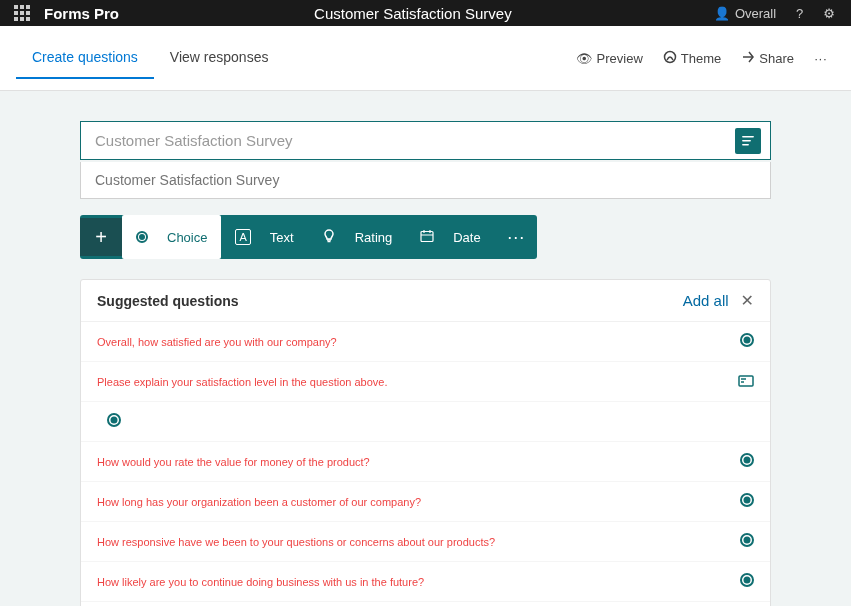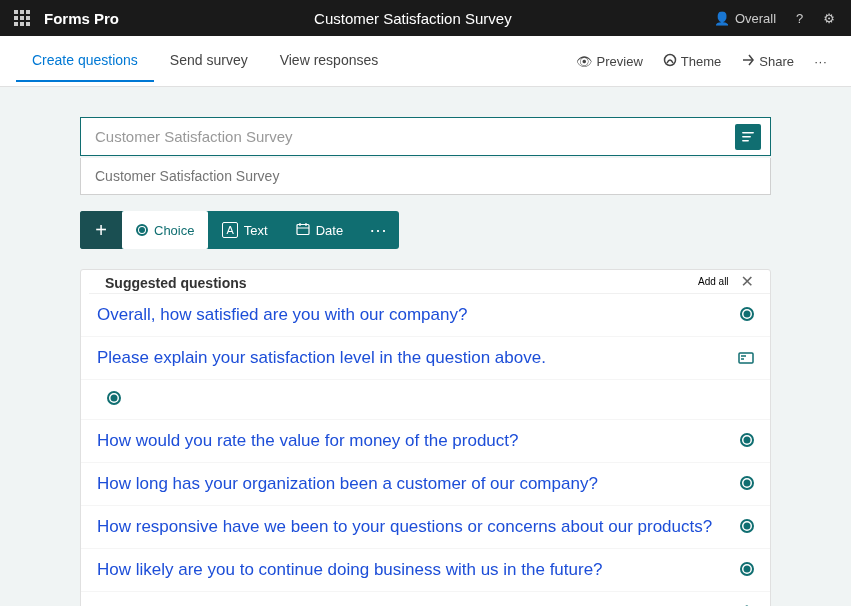--- a/index.html
+++ b/index.html
@@ -1,33 +1,33 @@
 <!DOCTYPE html>
 <html><head>
   <meta charset="utf-8">
   <style>
     * { box-sizing: border-box; margin: 0; padding: 0; }
     body { font-family: 'Segoe UI', Arial, sans-serif; font-size: 14px; background: #f3f2f1; }
 
     
     .topbar {
-      display: flex; align-items: center; background: #1a1a1a; height: 36px;
+      display: flex; align-items: center; background: #1a1a1a; height: 26px;
       padding: 0 8px; justify-content: space-between;
     }
     .topbar-left { display: flex; align-items: center; gap: 8px; }
     .app-grid-icon { display: flex; align-items: center; justify-content: center; width: 28px; height: 28px; cursor: pointer; }
     .app-grid-icon svg { width: 16px; height: 16px; fill: #ccc; }
     .app-title { color: white; font-size: 15px; font-weight: 600; }
     .topbar-center { color: white; font-size: 15px; font-weight: 500; flex: 1; text-align: center; }
     .topbar-right { display: flex; align-items: center; gap: 4px; }
     .topbar-btn { display: flex; align-items: center; gap: 4px; color: #ccc; background: none; border: none; cursor: pointer; font-size: 13px; padding: 4px 8px; }
 
     
     .tabbar {
-      background: white; display: flex; align-items: center; padding: 4px 16px;
+      background: white; display: flex; align-items: center; padding: 11px 16px;
       border-bottom: 1px solid #e0e0e0; justify-content: space-between;
     }
     .tabs { display: flex; align-items: center; }
     .tab {
       padding: 12px 16px; cursor: pointer; font-size: 14px; color: #444;
       border-bottom: 2px solid transparent; white-space: nowrap;
     }
     .tab.active { color: #0078d4; border-bottom: 2px solid #0078d4; font-weight: 500; }
     .tabbar-actions { display: flex; align-items: center; gap: 4px; }
     .action-btn {
@@ -63,52 +63,52 @@
       background: #106e71; display: flex; align-items: center;
       padding: 0; border-radius: 3px; width: fit-content; margin-bottom: 20px; overflow: hidden;
     }
     .add-btn {
       background: #1a4f52; color: white; border: none; cursor: pointer;
       width: 42px; height: 38px; font-size: 20px; display: flex; align-items: center;
       justify-content: center; font-weight: 300;
     }
     .q-type-btn {
       background: none; border: none; cursor: pointer; color: white;
-      padding: 0 14px; height: 38px; display: flex; align-items: center; gap: 6px;
+      padding: 0 14px; height: 44px; display: flex; align-items: center; gap: 19px;
       font-size: 13px; white-space: nowrap;
     }
     .q-type-btn.active { background: white; color: #106e71; border-radius: 2px; }
     .more-btn {
       background: none; border: none; cursor: pointer; color: white;
       padding: 0 12px; height: 38px; font-size: 18px; display: flex; align-items: center;
     }
 
     
     .suggested-panel {
       background: white; border: 1px solid #e0e0e0; border-radius: 3px;
     }
     .suggested-header {
-      display: flex; align-items: flex-end; justify-content: space-between;
-      padding: 2px 16px; border-bottom: 1px solid #f0f0f0; margin-left: 8px;
+      display: flex; align-items: center; justify-content: space-between;
+      padding: 10px 16px; border-bottom: 1px solid #f0f0f0;
     }
     .suggested-title { font-size: 14px; font-weight: 600; color: #333; }
     .suggested-actions { display: flex; align-items: center; gap: 8px; }
     .add-all-btn {
-      background: none; border: none; cursor: pointer; color: #000000;
-      font-size: 10px; padding: 2px 4px;
+      background: none; border: none; cursor: pointer; color: #0369a1;
+      font-size: 15px; padding: 2px 4px;
     }
     .close-btn { background: none; border: none; cursor: pointer; color: #666; font-size: 16px; }
 
     
     .question-row {
       display: flex; align-items: center; justify-content: space-between;
       padding: 11px 16px; border-bottom: 1px solid #f5f5f5; cursor: pointer;
     }
     .question-row:last-child { border-bottom: none; }
-    .question-text { font-size: 17px; color: #1d4ed8; flex: 1; }
+    .question-text { font-size: 11px; color: #ef4444; flex: 1; }
     .question-type-icon { color: #106e71; font-size: 15px; flex-shrink: 0; margin-left: 10px; }
   </style>
 </head>
 <body>
 
 <div class="topbar">
   <div class="topbar-left">
     <div class="app-grid-icon">
       <svg viewBox="0 0 16 16" xmlns="http://www.w3.org/2000/svg">
         <rect x="0" y="0" width="4" height="4" fill="#ccc"></rect>
@@ -138,23 +138,20 @@
     </button>
   </div>
 </div>
 
 <div class="tabbar">
   <div class="tabs">
     <div class="tab active">
       <span>Create questions</span>
     </div>
     <div class="tab">
-      <span>Send survey</span>
-    </div>
-    <div class="tab">
       <span>View responses</span>
     </div>
   </div>
   <div class="tabbar-actions">
     <button class="action-btn">
       <span>👁</span>
       <span>Preview</span>
     </button>
     <button class="action-btn">
       <span>
@@ -205,20 +202,30 @@
         <span style="width:6px;height:6px;background:#106e71;border-radius:50%;position:absolute;top:50%;left:50%;transform:translate(-50%,-50%);display:block;"></span>
       </span>
       <span>Choice</span>
     </button>
     <button class="q-type-btn">
       <span style="font-size:11px;color:white;border:1.5px solid white;padding:1px 3px;border-radius:2px;">A</span>
       <span>Text</span>
     </button>
     <button class="q-type-btn">
       <span>
+        <svg width="14" height="14" viewBox="0 0 14 14" fill="none" stroke="white" stroke-width="1.5">
+          <path d="M5 10 C5 8 3 7 3 5 A4 4 0 0 1 11 5 C11 7 9 8 9 10 Z"></path>
+          <path d="M5 11 L9 11"></path>
+          <path d="M5.5 12.5 L8.5 12.5"></path>
+        </svg>
+      </span>
+      <span>Rating</span>
+    </button>
+    <button class="q-type-btn">
+      <span>
         <svg width="14" height="14" viewBox="0 0 14 14" fill="none" stroke="white" stroke-width="1.2">
           <rect x="1" y="2.5" width="12" height="10" rx="1"></rect>
           <path d="M1 6 L13 6"></path>
           <path d="M4 1 L4 4"></path>
           <path d="M10 1 L10 4"></path>
         </svg>
       </span>
       <span>Date</span>
     </button>
     <button class="more-btn">···</button>

